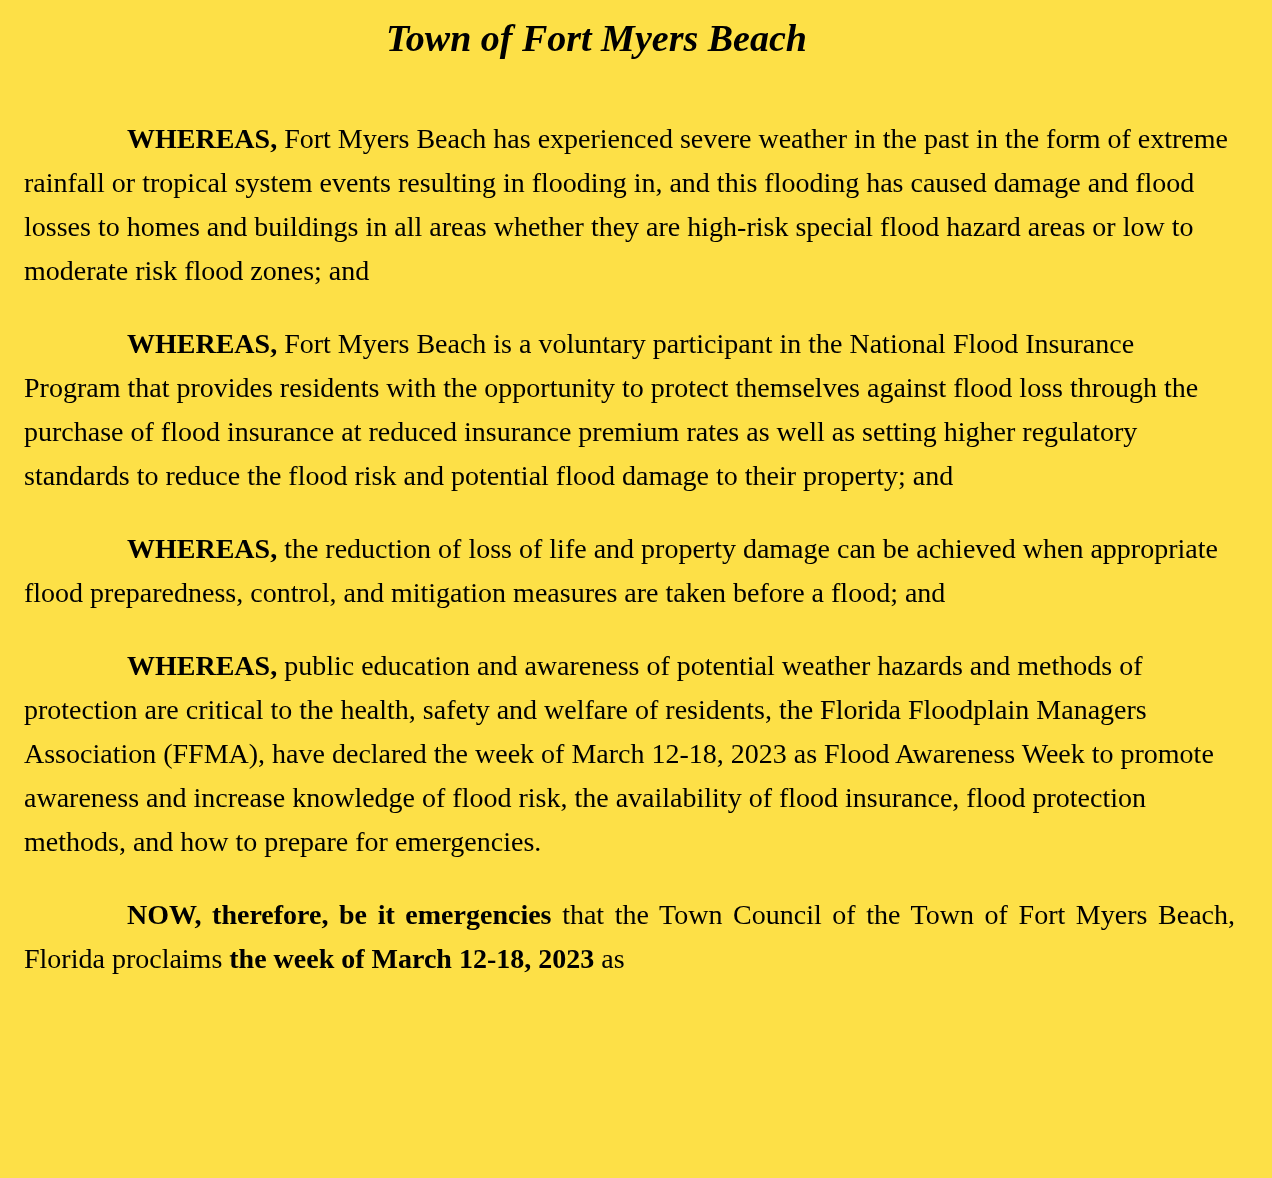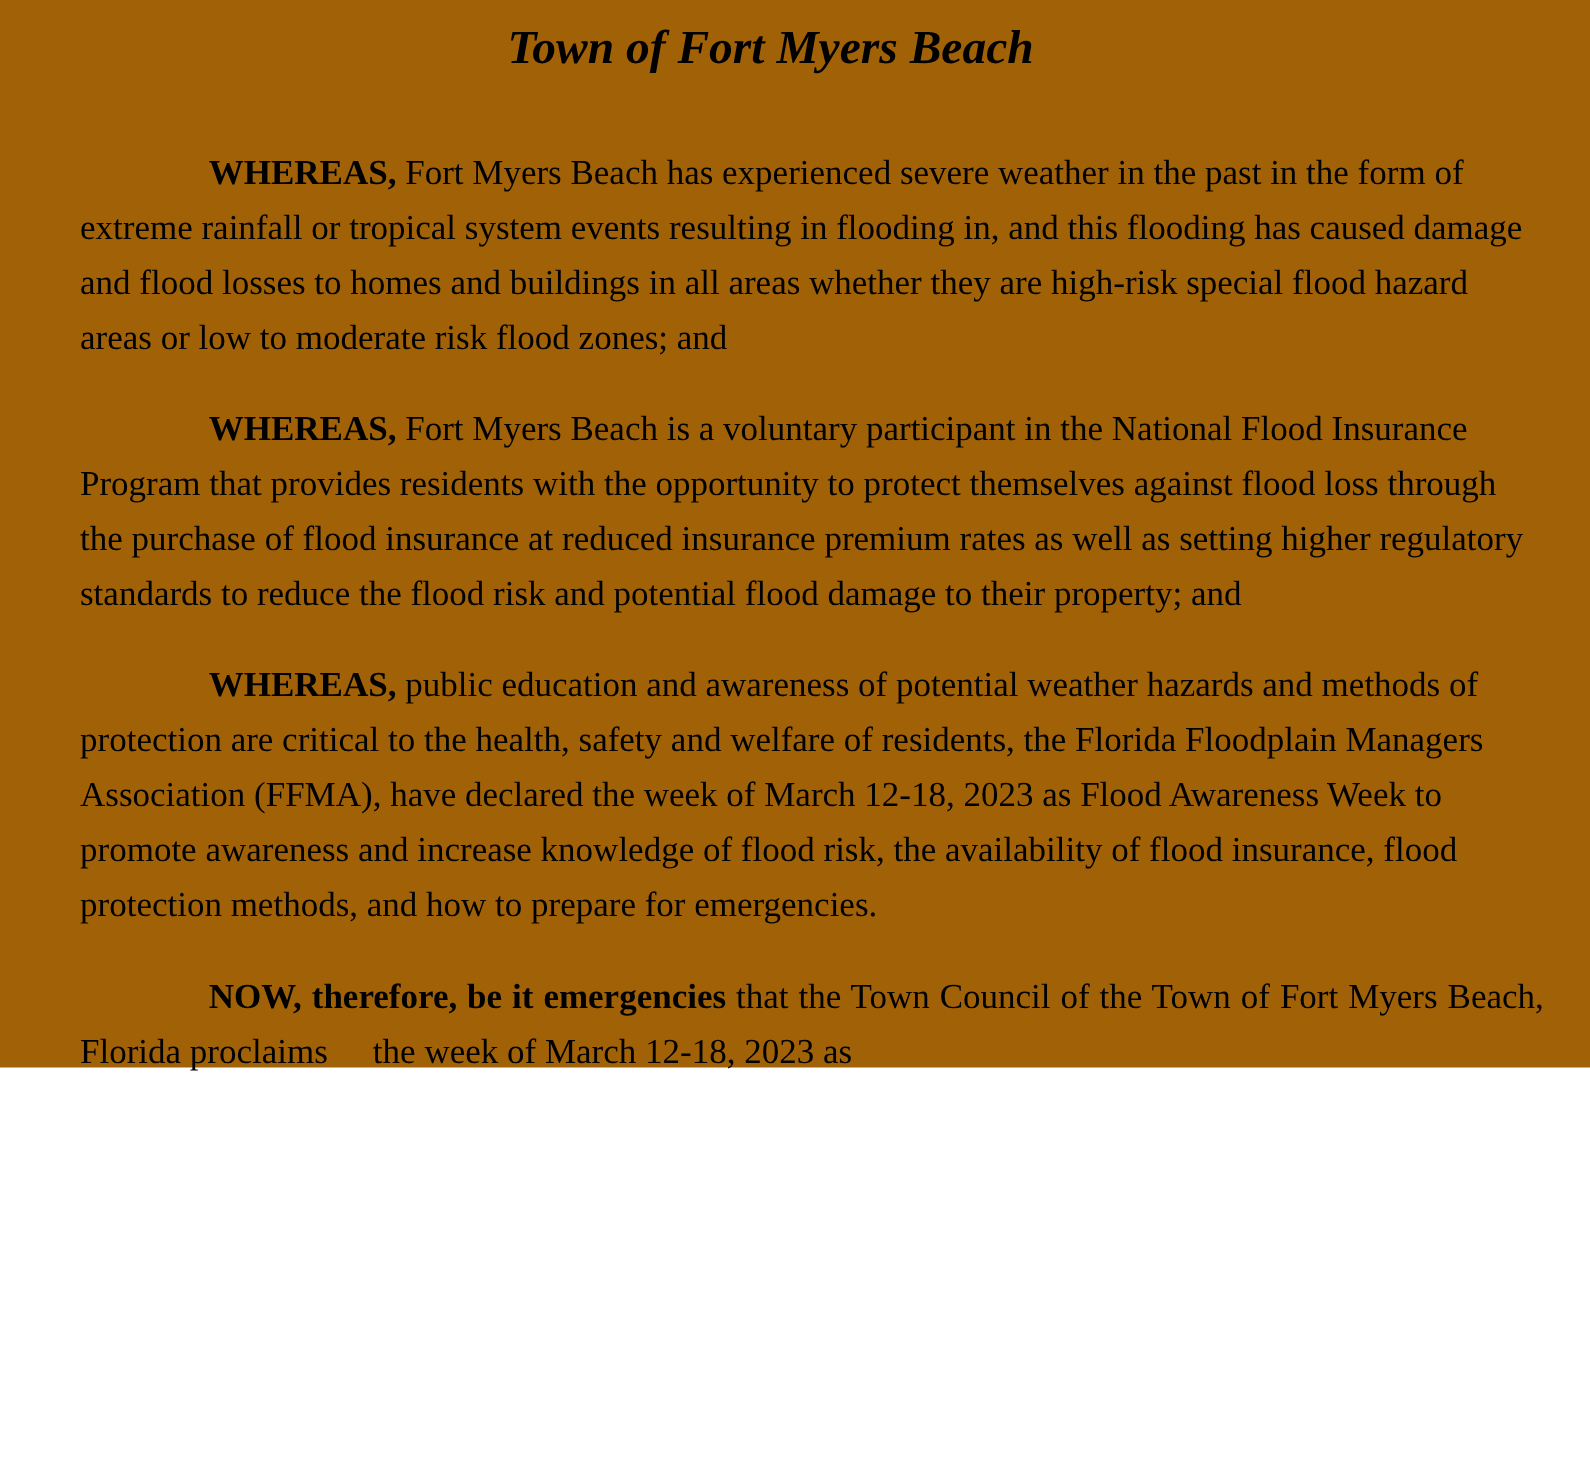--- a/index.html
+++ b/index.html
@@ -10,23 +10,23 @@
     body {
       width: 1272px;
       height: 1178px;
       color: #000000;
       font-family: "Liberation Serif", "DejaVu Serif", serif;
       overflow: hidden;
     }
     .page {
       box-sizing: border-box;
       width: 1272px;
-      height: 854px;
-      padding: 10px 37px 0 64px;
-      background: #a16207;
+      height: 1178px;
+      padding: 10px 37px 0 24px;
+      background: #fde047;
     }
     .title-block {
       text-align: center;
       font-weight: bold;
       font-style: italic;
       font-size: 38px;
       line-height: 57px;
       margin: 0 66px 50px 0;
     }
     .title-line {
@@ -39,35 +39,35 @@
       text-indent: 103px;
       text-align: left;
     }
     .para.justify {
       text-align: justify;
     }
     .lead {
       font-weight: bold;
     }
     .bold-run {
-      font-weight: normal;
-      margin-left: 29px;
+      font-weight: bold;
     }
   </style>
 </head>
 <body>
 
 <div class="page">
 
   <div class="title-block">
     <span class="title-line">Town of Fort Myers Beach</span>
   </div>
 
   <p class="para"><span class="lead">WHEREAS,</span><span> Fort Myers Beach has experienced severe weather in the past in the form of extreme rainfall or tropical system events resulting in flooding in, and this flooding has caused damage and flood losses to homes and buildings in all areas whether they are high-risk special flood hazard areas or low to moderate risk flood zones; and</span></p>
 
   <p class="para"><span class="lead">WHEREAS,</span><span> Fort Myers Beach is a voluntary participant in the National Flood Insurance Program that provides residents with the opportunity to protect themselves against flood loss through the purchase of flood insurance at reduced insurance premium rates as well as setting higher regulatory standards to reduce the flood risk and potential flood damage to their property; and</span></p>
 
+  <p class="para"><span class="lead">WHEREAS,</span><span> the reduction of loss of life and property damage can be achieved when appropriate flood preparedness, control, and mitigation measures are taken before a flood; and</span></p>
 
   <p class="para"><span class="lead">WHEREAS,</span><span> public education and awareness of potential weather hazards and methods of protection are critical to the health, safety and welfare of residents, the Florida Floodplain Managers Association (FFMA), have declared the week of March 12-18, 2023 as Flood Awareness Week to promote awareness and increase knowledge of flood risk, the availability of flood insurance, flood protection methods, and how to prepare for emergencies.</span></p>
 
   <p class="para justify"><span class="lead">NOW, therefore, be it emergencies</span><span> that the Town Council of the Town of Fort Myers Beach, Florida proclaims </span><span class="bold-run">the week of March 12-18, 2023</span><span> as</span></p>
 
 </div>
 
 </body></html>

